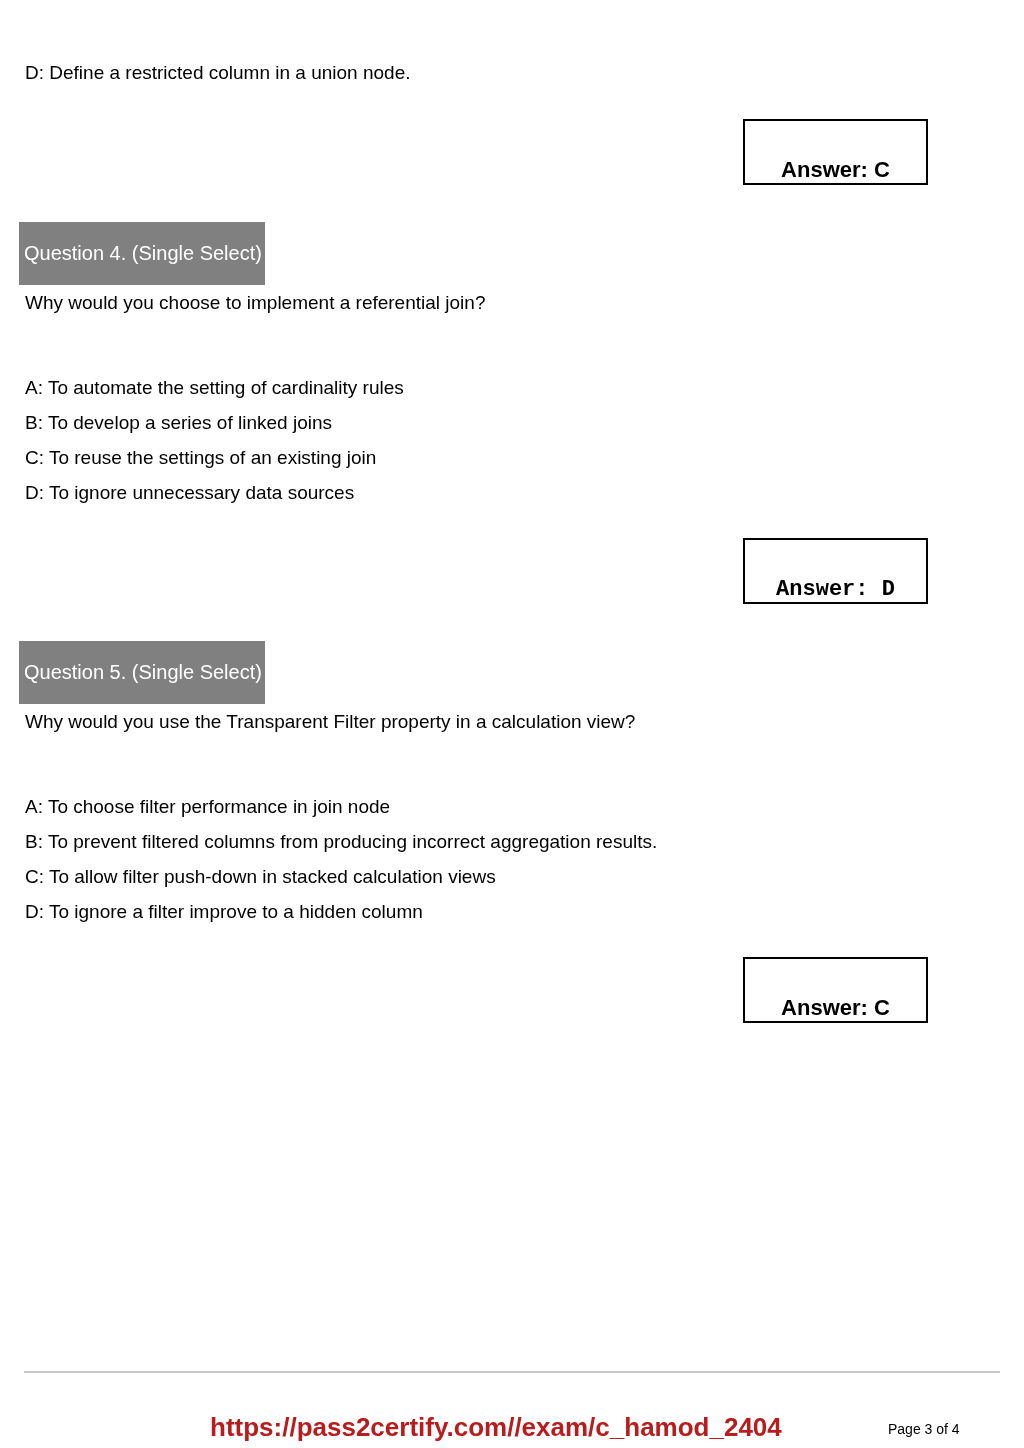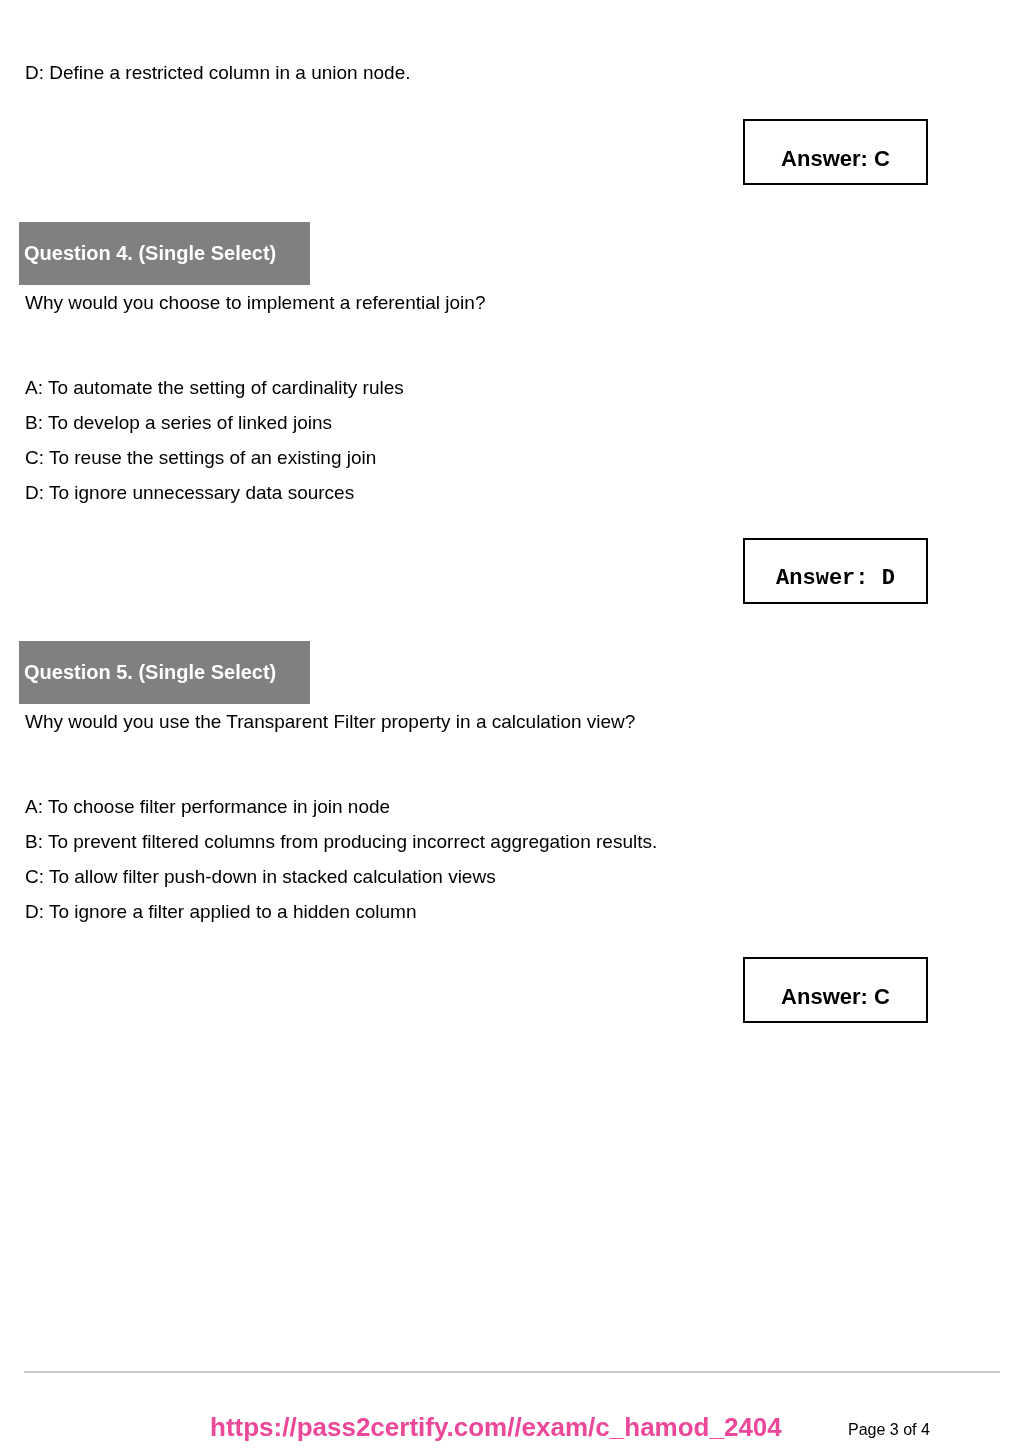--- a/index.html
+++ b/index.html
@@ -3,50 +3,50 @@
   <meta charset="utf-8">
   <style>
     html, body { margin: 0; padding: 0; background: #ffffff; }
     body {
       width: 1024px; height: 1448px; position: relative; overflow: hidden;
       font-family: "Liberation Sans", sans-serif; color: #000;
     }
     .abs { position: absolute; margin-top: 12px; }
     .text-line { font-size: 19px; line-height: 22px; white-space: nowrap; }
     .q-header {
-      background: #808080; color: #fff; font-weight: bold;
-      font-size: 20px; height: 63px; width: 291px;
+      background: #808080; color: #fff; font-weight: normal;
+      font-size: 20px; height: 63px; width: 246px;
       display: flex; align-items: center; padding-left: 5px; box-sizing: border-box;
     }
     .answer-box {
       border: 2px solid #000; width: 185px; height: 66px; box-sizing: border-box;
-      display: flex; align-items: flex-end; justify-content: center; padding-bottom: 11px;
+      display: flex; align-items: flex-end; justify-content: center; 
       font-weight: bold; font-size: 22px;
     }
     .footer-rule { left: 24px; width: 976px; height: 2px; background: #c8c8c8; top: 1359px; }
-    .footer-url { font-weight: bold; font-size: 26px; color: #ec4899; left: 210px; top: 1400px; white-space: nowrap; }
-    .footer-page { font-size: 16px; left: 848px; top: 1409px; white-space: nowrap; }
+    .footer-url { font-weight: bold; font-size: 26px; color: #b91c1c; left: 210px; top: 1400px; white-space: nowrap; }
+    .footer-page { font-size: 14px; left: 888px; top: 1409px; white-space: nowrap; }
   </style>
 </head>
 <body>
 
 <div class="abs text-line" style="left:25px; top:50px;">D:  Define a restricted column in a union node.</div>
 <div class="abs answer-box" style="left:743px; top:107px;">Answer: C</div>
 
 <div class="abs q-header" style="left:19px; top:210px;">Question 4. (Single Select)</div>
 <div class="abs text-line" style="left:25px; top:280px;">Why would you choose to implement a referential join?</div>
 <div class="abs text-line" style="left:25px; top:365px;">A:  To automate the setting of cardinality rules</div>
 <div class="abs text-line" style="left:25px; top:400px;">B:  To develop a series of linked joins</div>
 <div class="abs text-line" style="left:25px; top:435px;">C:  To reuse the settings of an existing join</div>
 <div class="abs text-line" style="left:25px; top:470px;">D:  To ignore unnecessary data sources</div>
 <div class="abs answer-box" style="left:743px; top:526px;font-family:Liberation Mono, monospace;">Answer: D</div>
 
 <div class="abs q-header" style="left:19px; top:629px;">Question 5. (Single Select)</div>
 <div class="abs text-line" style="left:25px; top:699px;">Why would you use the Transparent Filter property in a calculation view?</div>
 <div class="abs text-line" style="left:25px; top:784px;">A:  To choose filter performance in join node</div>
 <div class="abs text-line" style="left:25px; top:819px;">B:  To prevent filtered columns from producing incorrect aggregation results.</div>
 <div class="abs text-line" style="left:25px; top:854px;">C:  To allow filter push-down in stacked calculation views</div>
-<div class="abs text-line" style="left:25px; top:889px;">D:  To ignore a filter applied to a hidden column</div>
+<div class="abs text-line" style="left:25px; top:889px;">D:  To ignore a filter improve to a hidden column</div>
 <div class="abs answer-box" style="left:743px; top:945px;">Answer: C</div>
 
 <div class="abs footer-rule"></div>
 <a class="abs footer-url">https://pass2certify.com//exam/c_hamod_2404</a>
 <div class="abs footer-page">Page 3 of 4</div>
 
 </body></html>

